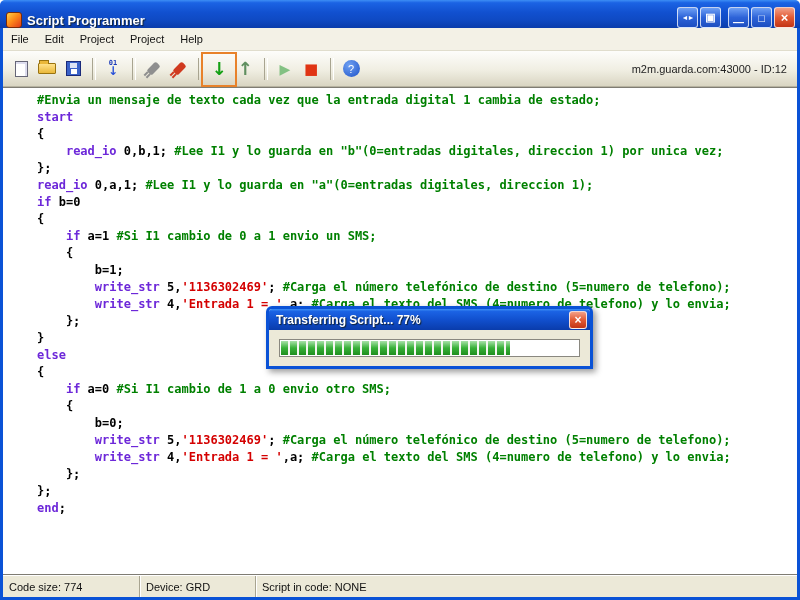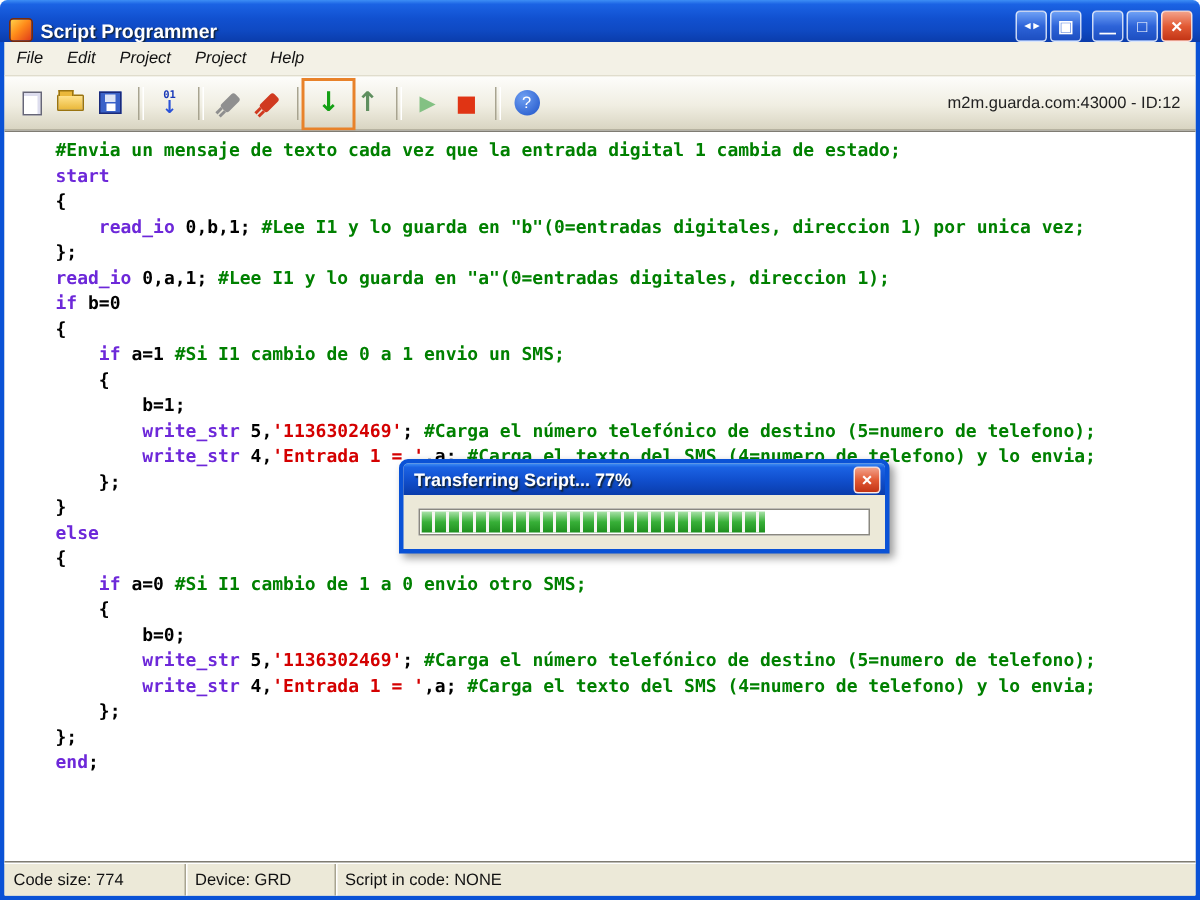--- a/index.html
+++ b/index.html
@@ -18,21 +18,21 @@
     font-weight:bold;display:flex;align-items:center;justify-content:center;
     border:1px solid rgba(255,255,255,.75);box-sizing:border-box;
     background:linear-gradient(180deg,#6ea0f5 0%,#2d63d8 50%,#1c4ec0 100%);}
   .ctl.close{background:linear-gradient(180deg,#f2a088 0%,#e25a34 50%,#c23415 100%);font-size:13px;}
   .ctl.gap{margin-left:7px;}
   .ctl.min span{position:relative;top:4px;}
   .ctl.dock span{font-size:7px;letter-spacing:-1px;}
   
   .menubar{height:22px;flex:0 0 22px;background:#f3f1e6;display:flex;align-items:center;
     font-size:11px;color:#111;border-bottom:1px solid #e0ddcd;}
-  .menu-item{padding:3px 8px;font-style:italic;}
+  .menu-item{padding:3px 8px;}
   
   .toolbar{height:35px;flex:0 0 35px;display:flex;align-items:center;padding:0 6px;
     background:linear-gradient(180deg,#fdfdfb 0%,#f0eee2 55%,#d9d5c2 100%);
     border-bottom:1px solid #b6b2a0;}
   .tbtn{width:24px;height:24px;display:flex;align-items:center;justify-content:center;
     position:relative;border:1px solid transparent;border-radius:2px;margin-right:2px;box-sizing:border-box;}
   .tsep{width:2px;height:22px;border-left:1px solid #a8a490;border-right:1px solid #fff;margin:0 5px;}
   .glyph{font-family:"DejaVu Sans", sans-serif;font-weight:bold;}
   .g-down{color:#14a014;font-size:18px;line-height:1;}
   .g-up{color:#5f8f5f;font-size:18px;line-height:1;}
@@ -76,21 +76,21 @@
   .dlg-title-text{color:#fff;font-weight:bold;font-size:12px;flex:1;text-shadow:1px 1px 1px #123;}
   .dlg-close{width:18px;height:18px;border-radius:3px;border:1px solid rgba(255,255,255,.8);
     background:linear-gradient(180deg,#f2a088 0%,#e25a34 50%,#c23415 100%);color:#fff;font-weight:bold;
     font-size:12px;display:flex;align-items:center;justify-content:center;box-sizing:border-box;}
   .progress{margin:9px 10px;height:18px;background:#fff;border:1px solid #8a8880;padding:1px;box-sizing:border-box;}
   .progress-fill{height:100%;
     background-image:repeating-linear-gradient(90deg,rgba(0,0,0,0) 0 7px,#f6f6f2 7px 9px),
       linear-gradient(180deg,#a9e2a9 0%,#38b038 50%,#1f8f1f 100%);}
   
   .statusbar{height:21px;flex:0 0 21px;background:#ece9d8;display:flex;
-    font-size:11px;color:#111;border-top:1px solid #fff;}
+    font-size:11px;color:#111;border-top:1px solid #fff;gap:16px;}
   .sb-panel{padding:0 6px;height:100%;display:flex;align-items:center;box-sizing:border-box;}
   .sb-panel + .sb-panel{border-left:1px solid #a8a490;box-shadow:inset 1px 0 0 #fff;}
   .sb-1{width:120px;}.sb-2{width:100px;}.sb-3{flex:1;}
 </style>
 </head>
 <body>
 
 <div class="window">
 
   <div class="titlebar">

